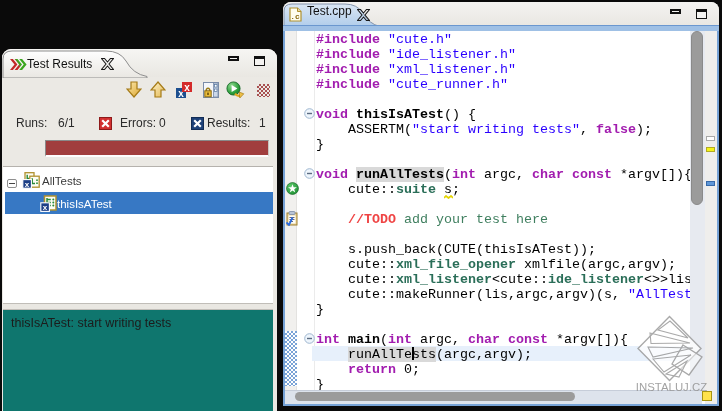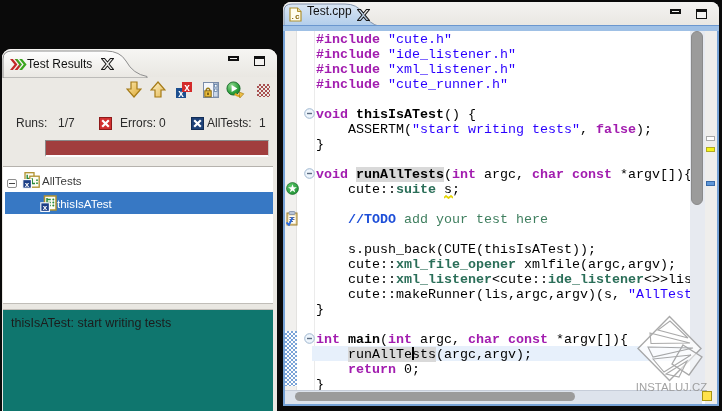--- a/index.html
+++ b/index.html
@@ -54,21 +54,21 @@
   background-size:4px 4px; background-position:0 0,2px 2px; }
 
 #code { left:27px; top:1px; width:378px; height:359px; overflow:hidden;
   font-family:"Liberation Mono",monospace; font-size:13.33px; line-height:15px;
   color:#000; white-space:pre; }
 #code .ln { position:relative; height:15px; padding-left:4px; }
 .kw { color:#a21caf; font-weight:bold; }
 .bk { font-weight:bold; color:#000; }
 .st { color:#2a00ff; }
 .cm { color:#3f7f5f; }
-.tt { color:#1d4ed8; font-weight:bold; }
+.tt { color:#ef4444; font-weight:bold; }
 .ty { color:#2a6e58;font-weight:bold; }
 #curline { left:27px; top:315px; width:378px; height:15px; background:#e7f0fb; }
 .occ { background:#d9d9d9; }
 
 #vtrack { left:405px; top:0; width:15px; height:359px; background:#e7eaf0; }
 #vthumb { left:1px; top:0px; width:12px; height:174px; background:#9b9b9b; border-radius:6px; border:1px solid #8a8a8a;}
 #ovr { left:420px; top:0; width:12px; height:373px; background:#efeeec; }
 .mk { position:absolute; width:9px; height:5px; border:1px solid #9a9a9a; }
 #hscr { left:0px; top:359px; width:417px; height:14px; background:#dde3ec; border-top:1px solid #c6cdd9;}
 #hthumb { left:10px; top:1px; width:280px; height:9px; background:#9b9b9b; border-radius:5px; }
@@ -159,32 +159,32 @@
     <polygon points="5.6,4 11.4,7.5 5.6,11" fill="#ffffff"></polygon>
     <path d="M9,12.8 Q11.5,15.6 14.2,14.6" fill="none" stroke="#e2a71f" stroke-width="2.2"></path>
     <polygon points="13,11 17.8,12.8 13.8,17" fill="#eebf45" stroke="#a57b17" stroke-width="0.7"></polygon>
   </svg>
 
   <div class="abs" style="left:255px;top:35px;width:13px;height:13px;
     background-image:linear-gradient(45deg,#a85050 25%,transparent 25%,transparent 75%,#a85050 75%),linear-gradient(45deg,#a85050 25%,#ebe9e4 25%,#ebe9e4 75%,#a85050 75%);
     background-size:4px 4px;background-position:0 0,2px 2px;"></div>
 
   <div class="abs runtext" style="left:14px;top:67px;">Runs:</div>
-  <div class="abs runtext" style="left:56px;top:67px;">1/7</div>
+  <div class="abs runtext" style="left:56px;top:67px;">6/1</div>
   <svg class="abs" style="left:97px;top:68px;" width="13" height="13" viewBox="0 0 13 13">
     <rect x="0.5" y="0.5" width="12" height="12" fill="#d23030" stroke="#8e1a1a" stroke-width="1"></rect>
     <path d="M3.2,3.2 L9.8,9.8 M9.8,3.2 L3.2,9.8" stroke="#ffffff" stroke-width="2.2"></path>
   </svg>
   <div class="abs runtext" style="left:118px;top:67px;">Errors:</div>
   <div class="abs runtext" style="left:157px;top:67px;">0</div>
   <svg class="abs" style="left:189px;top:68px;" width="13" height="13" viewBox="0 0 13 13">
     <rect x="0.5" y="0.5" width="12" height="12" fill="#1d4178" stroke="#122c55" stroke-width="1"></rect>
     <path d="M3.2,3.2 L9.8,9.8 M9.8,3.2 L3.2,9.8" stroke="#ffffff" stroke-width="2.2"></path>
   </svg>
-  <div class="abs runtext" style="left:205px;top:67px;">AllTests:</div>
+  <div class="abs runtext" style="left:205px;top:67px;">Results:</div>
   <div class="abs runtext" style="left:257px;top:67px;">1</div>
 
   <div id="pbar" class="abs"></div>
 
   <div id="tree" class="abs"></div>
   <div id="selrow" class="abs"></div>
 
   <div class="abs" style="left:5px;top:130px;width:10px;height:9px;background:#fdfdfd;border:1px solid #8f8f8f;border-radius:2px;"></div>
   <div class="abs" style="left:7px;top:134px;width:6px;height:1px;background:#444;"></div>
 

